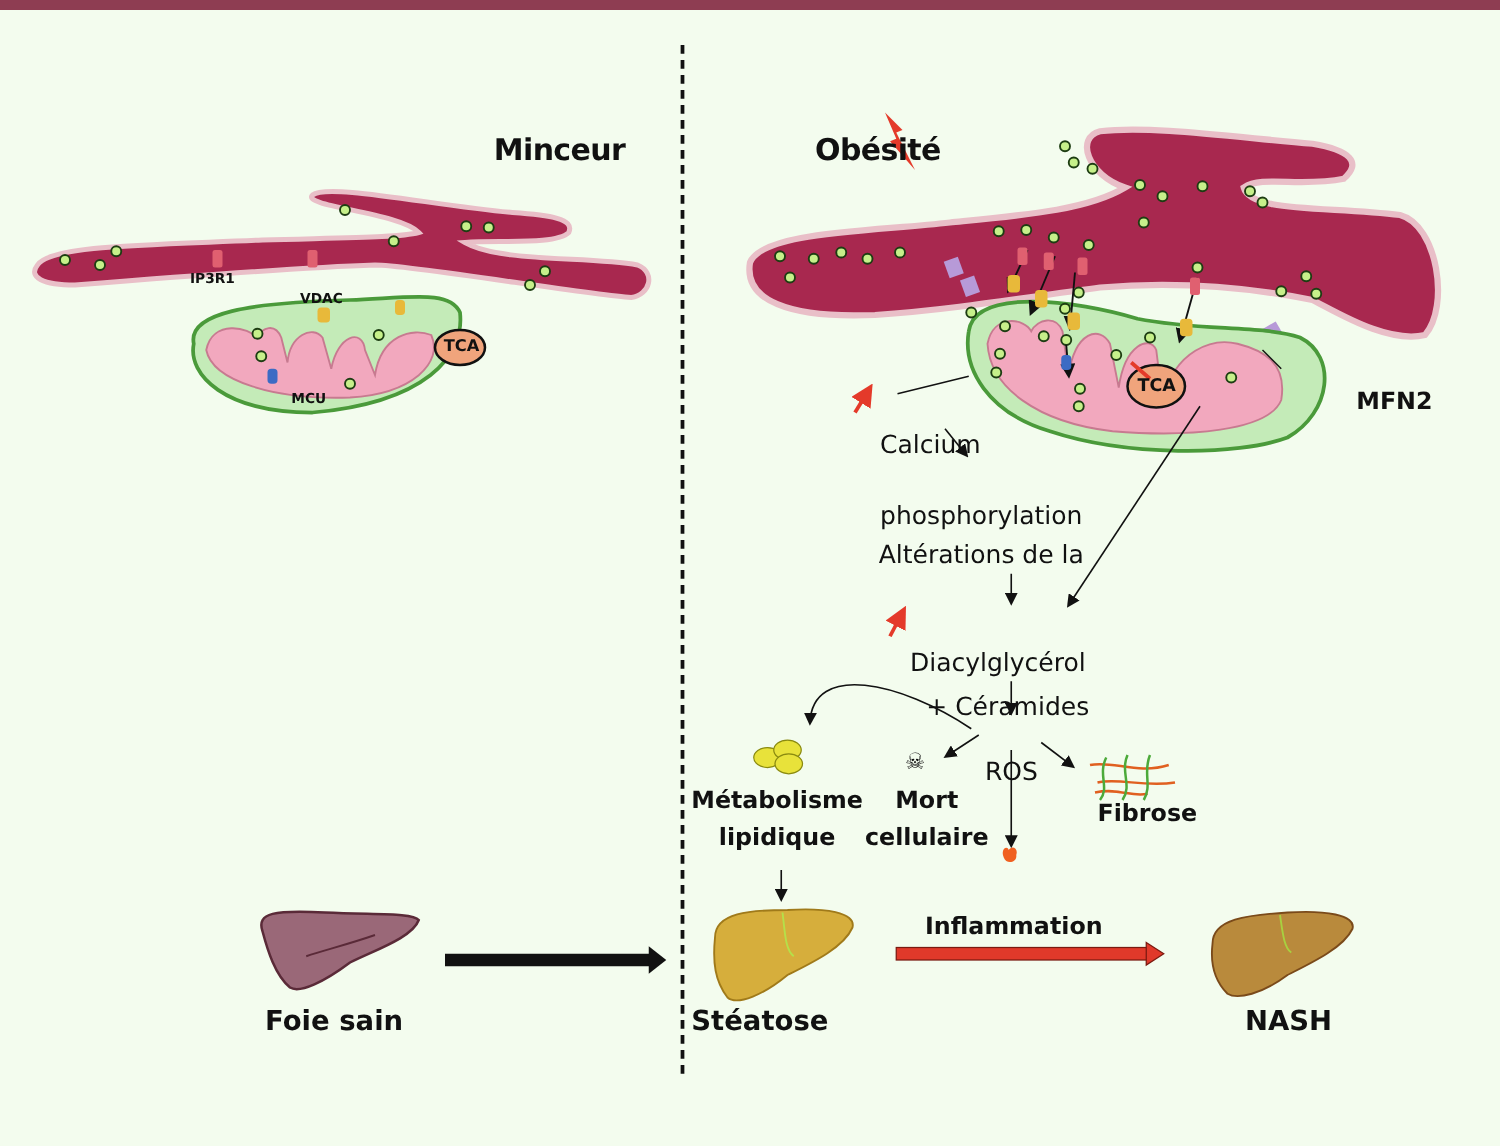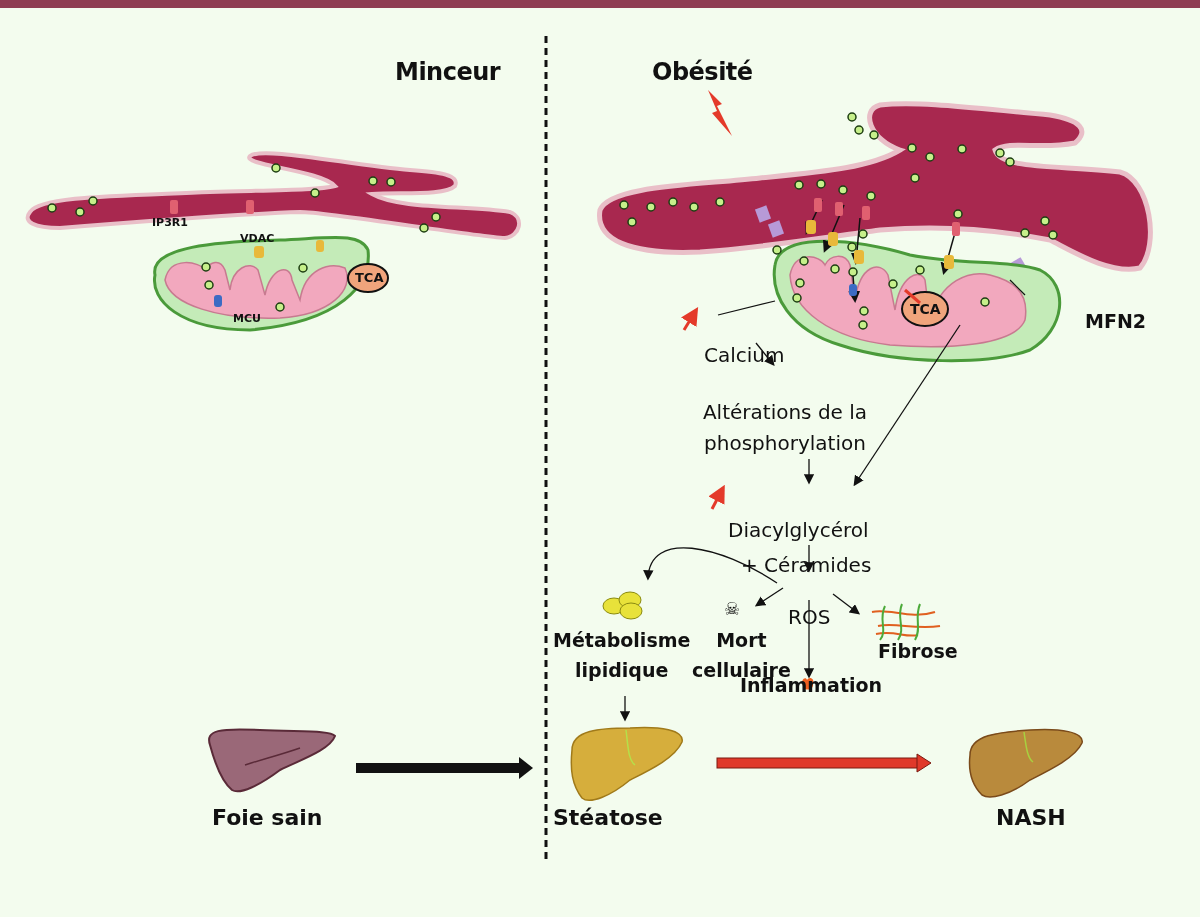--- a/index.html
+++ b/index.html
@@ -1,20 +1,20 @@
 <!DOCTYPE html>
 <html><head>
 <meta charset="utf-8">
 <style>
   html,body{margin:0;padding:0;}
   body{width:1200px;height:917px;background:#f3fcee;position:relative;overflow:hidden;font-family:"DejaVu Sans",sans-serif;color:#111;}
   .topbar{position:absolute;left:0;top:0;width:1200px;height:8px;background:#8e3d52;}
   svg.diagram{position:absolute;left:0;top:0;}
   .lbl{position:absolute;white-space:nowrap;}
-  .title{font-size:24px;font-weight:bold;letter-spacing:-0.5px;}
+  .title{font-size:24px;font-weight:bold;letter-spacing:-0.5px;margin-top:48px;}
   .small-bold{font-size:11px;font-weight:bold;}
   .mid-bold{font-size:19px;font-weight:bold;}
   .big-bold{font-size:22px;font-weight:bold;}
   .thin{font-size:20px;font-weight:normal;text-align:center;line-height:31px;margin-top:32px;}
 </style>
 </head>
 <body>
 
 <div class="topbar"></div>
 
@@ -219,33 +219,33 @@
 <div class="lbl small-bold" style="left:152px;top:216px;">IP3R1</div>
 <div class="lbl small-bold" style="left:240px;top:232px;">VDAC</div>
 <div class="lbl small-bold" style="left:233px;top:312px;">MCU</div>
 <div class="lbl" style="left:355px;top:270px;font-size:13px;font-weight:bold;">TCA</div>
 
 <div class="lbl" style="left:910px;top:301px;font-size:14px;font-weight:bold;">TCA</div>
 <div class="lbl mid-bold" style="left:1085px;top:296px;margin-top:14px;">MFN2</div>
 
 <div class="lbl thin" style="left:704px;top:308px;">Calcium</div>
 <div class="lbl thin" style="left:690px;top:365px;width:190px;">
+  <div>phosphorylation</div>
   <div>Altérations de la</div>
-  <div>phosphorylation</div>
 </div>
 <div class="lbl thin" style="left:728px;top:483px;">Diacylglycérol</div>
 <div class="lbl thin" style="left:741px;top:518px;">+ Céramides</div>
 <div class="lbl thin" style="left:788px;top:570px;">ROS</div>
 
 <div class="lbl mid-bold" style="left:553px;top:625px;text-align:center;line-height:30px;">
   <div>Métabolisme</div>
   <div>lipidique</div>
 </div>
 <div class="lbl mid-bold" style="left:692px;top:625px;text-align:center;line-height:30px;">
   <div>Mort</div>
   <div>cellulaire</div>
 </div>
-<div class="lbl mid-bold" style="left:740px;top:674px;">Inflammation</div>
+<div class="lbl mid-bold" style="left:740px;top:730px;">Inflammation</div>
 <div class="lbl mid-bold" style="left:878px;top:640px;">Fibrose</div>
 
 <div class="lbl big-bold" style="left:212px;top:805px;">Foie sain</div>
 <div class="lbl big-bold" style="left:553px;top:805px;">Stéatose</div>
 <div class="lbl big-bold" style="left:996px;top:805px;">NASH</div>
 
 </body></html>

